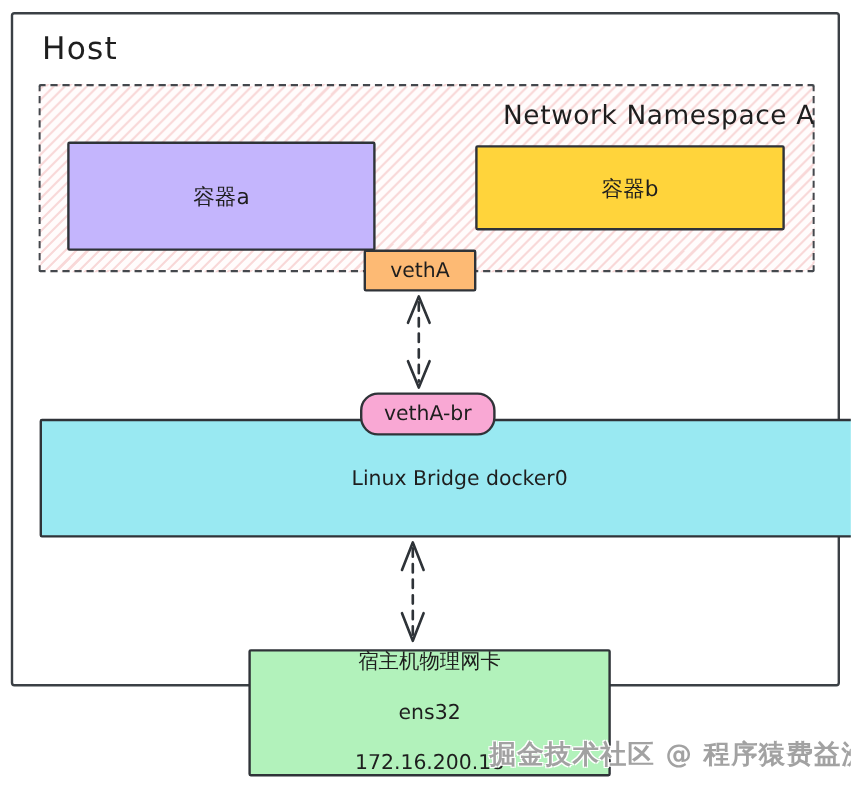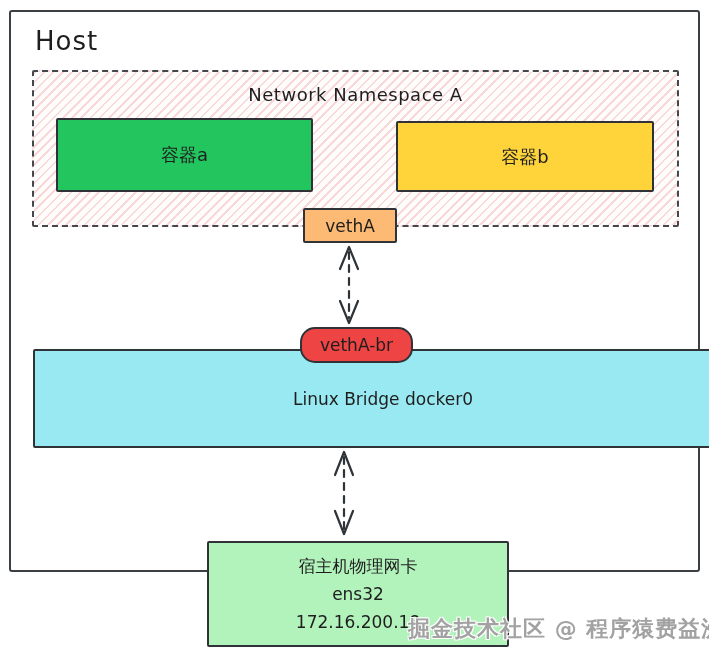--- a/index.html
+++ b/index.html
@@ -25,43 +25,43 @@
   .ns-box{
     left:32px;top:70px;width:647px;height:157px;
     border:2px dashed #44484d;border-radius:2px;
     background:
       repeating-linear-gradient(135deg,
         rgba(243,186,186,0.55) 0px, rgba(243,186,186,0.55) 1.8px,
         rgba(255,255,255,0) 1.8px, rgba(255,255,255,0) 6.5px),
       #fffcfc;
   }
   .ns-title{
-    left:32px;top:84px;width:647px;text-align:center;
-    font-size:18px;letter-spacing:0.5px;
+    left:32px;top:84px;width:647px;text-align:right;
+    font-size:22px;letter-spacing:0.5px;
   }
 
   .node{
     border:2px solid #2f3338;border-radius:2px;
     display:flex;align-items:center;justify-content:center;
     font-size:18px;
   }
-  .container-a{left:56px;top:118px;width:257px;height:74px;background:#22c55e;}
+  .container-a{left:56px;top:118px;width:257px;height:91px;background:#c4b5fd;}
   .container-b{left:396px;top:121px;width:258px;height:71px;background:#ffd43b;text-align:center;}
 
   .veth{left:303px;top:208px;width:94px;height:35px;background:#fdba74;z-index:5;font-size:17px;}
-  .veth-br{left:300px;top:327px;width:113px;height:36px;background:#ef4444;z-index:5;font-size:17px;border-radius:15px;}
+  .veth-br{left:300px;top:327px;width:113px;height:36px;background:#f9a8d4;z-index:5;font-size:17px;border-radius:15px;}
 
   .bridge{
     left:33px;top:349px;width:700px;height:99px;background:#99e9f2;
     flex-direction:column;gap:4px;font-size:17px;line-height:24px;
   }
 
   .nic{
     left:207px;top:541px;width:302px;height:106px;background:#b2f2bb;z-index:5;
-    flex-direction:column;gap:3px;font-size:17px;line-height:25px;
+    flex-direction:column;gap:17px;font-size:17px;line-height:25px;
   }
 
   .arrow-svg{z-index:4;}
   .arrow-svg path,.arrow-svg line,.arrow-svg polyline{
     stroke:#2e3338;stroke-width:2.2;fill:none;stroke-linecap:round;stroke-linejoin:round;
   }
   .arrow-dash{stroke-dasharray:7 6;}
 
   .watermark{
     left:408px;top:614px;z-index:10;

